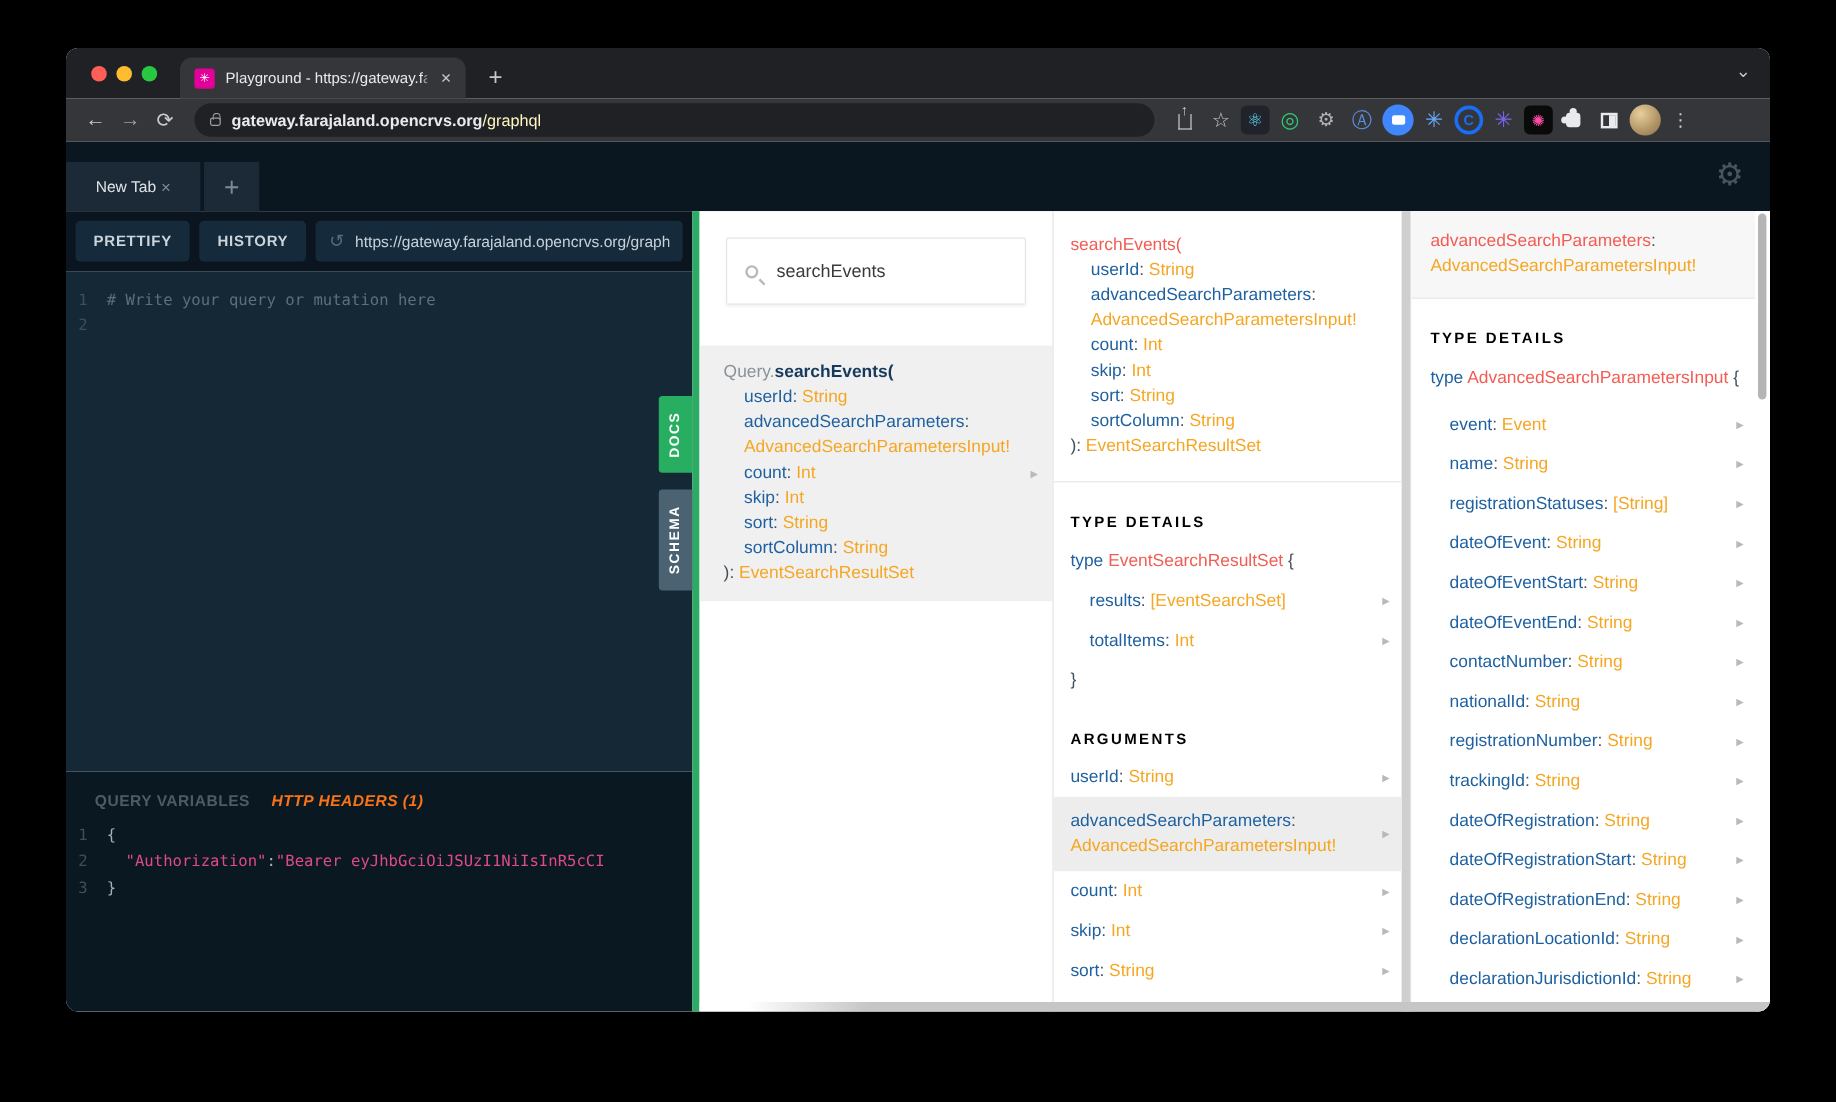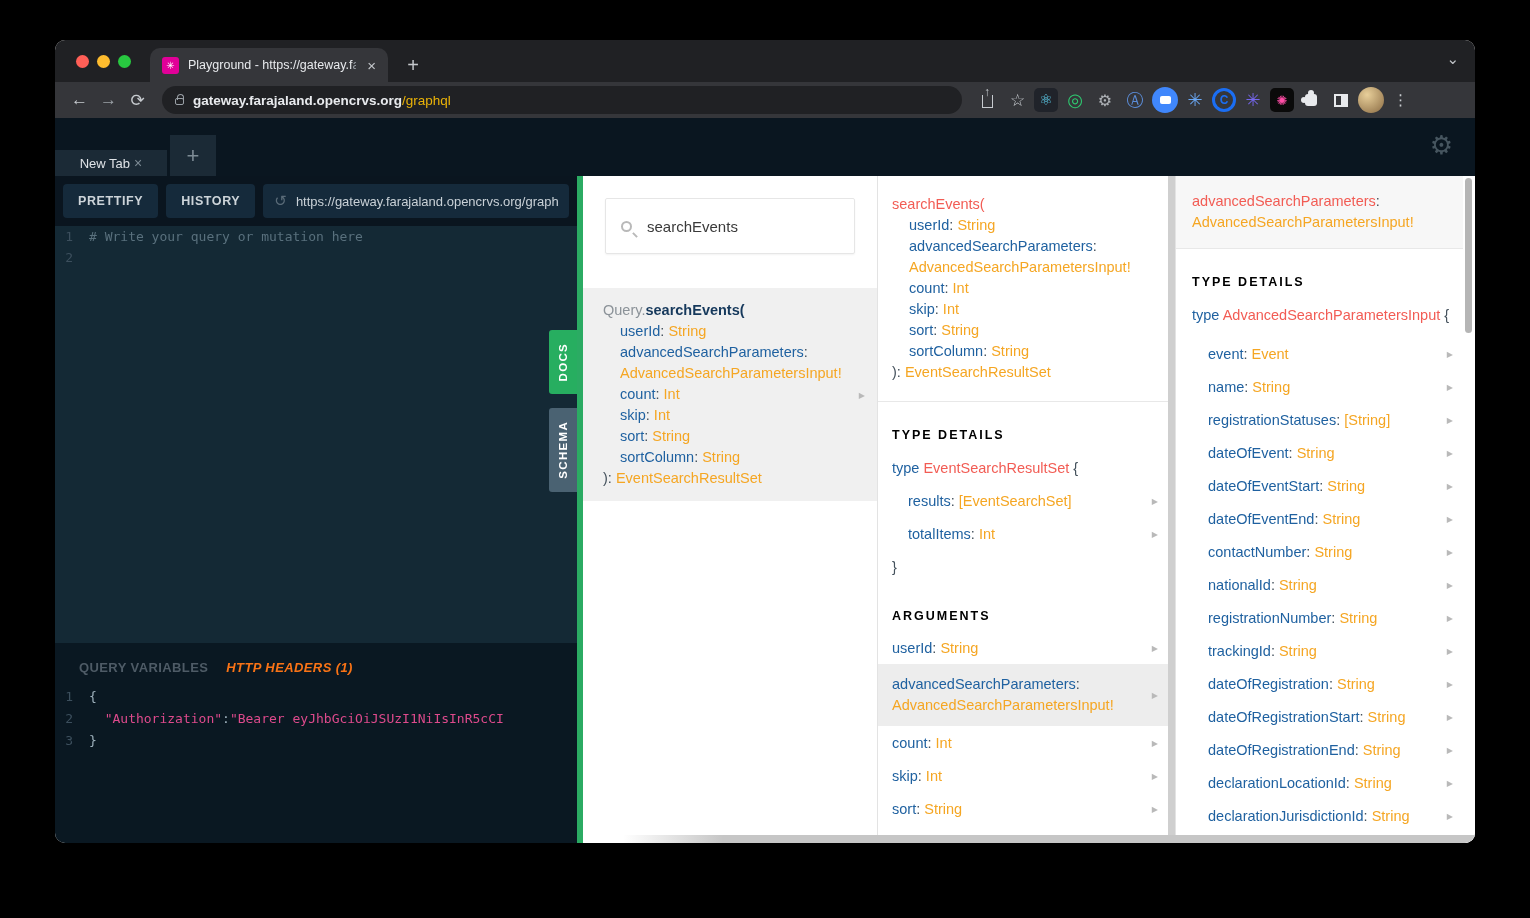--- a/index.html
+++ b/index.html
@@ -20,21 +20,21 @@
   .strip-chevron{position:absolute;right:16px;top:10px;color:#c4c7cb;font-size:15px;}
 
   
   .toolbar{height:36px;background:#35363a;display:flex;align-items:center;padding:0 10px;flex:0 0 auto;}
   .navbtn{width:29px;height:29px;display:flex;align-items:center;justify-content:center;color:#c7cbcf;font-size:17px;border-radius:50%;}
   .navbtn.fwd{color:#9ba1a6;}
   .urlpill{width:800px;height:28px;border-radius:14px;background:#202124;margin:0 10px;display:flex;align-items:center;padding:0 13px;gap:9px;}
   .lock{width:9px;height:7px;border:1.5px solid #9aa0a6;border-radius:2px;position:relative;margin-top:3px;}
   .lock::before{content:"";position:absolute;top:-5px;left:1px;width:5px;height:5px;border:1.5px solid #9aa0a6;border-bottom:none;border-radius:4px 4px 0 0;}
   .url{font-size:13.5px;color:#e8eaed;white-space:nowrap;font-weight:600;}
-  .url .path{color:#eab308;font-weight:400;}
+  .url .path{color:#fef9c3;font-weight:400;}
   .tool-icons{display:flex;align-items:center;gap:3px;margin-left:2px;}
   .ticon{width:27px;height:27px;display:flex;align-items:center;justify-content:center;color:#c7cbcf;}
   .share-g{width:11px;height:13px;border:1.5px solid #c7cbcf;border-top:none;position:relative;margin-top:3px;}
   .share-g::before{content:"↑";position:absolute;top:-10px;left:1px;font-size:12px;color:#c7cbcf;}
   .star{font-size:17px;}
   .ext{width:26px;height:26px;border-radius:50%;display:flex;align-items:center;justify-content:center;font-size:14px;}
   .ext .g{display:flex;align-items:center;justify-content:center;}
   .ext-react{border-radius:5px;background:#20232a;color:#61dafb;width:24px;height:24px;font-size:15px;}
   .ext-target{color:#2ecc71;font-size:18px;}
   .ext-gear{color:#aeb2b6;font-size:16px;}
@@ -47,34 +47,34 @@
   .ext-black{border-radius:5px;background:#0a0a0a;color:#ff4da6;width:24px;height:24px;font-size:13px;}
   .ext-puzzle .g{width:12px;height:12px;background:#e8eaed;border-radius:3px;position:relative;}
   .ext-puzzle .g::before{content:"";position:absolute;top:-4px;left:3px;width:6px;height:6px;border-radius:50%;background:#e8eaed;}
   .ext-puzzle .g::after{content:"";position:absolute;left:-4px;top:3px;width:6px;height:6px;border-radius:50%;background:#e8eaed;}
   .ext-panel .g{width:14px;height:13px;border:2px solid #e8eaed;background:linear-gradient(to right,transparent 50%,#e8eaed 50%);}
   .ext-avatar{background:radial-gradient(circle at 35% 30%,#e8cf9a,#8a6b43);}
   .kebab{font-size:15px;}
 
   
   .pg-header{height:58px;background:#0a1620;position:relative;display:flex;align-items:flex-end;flex:0 0 auto;}
-  .pg-tab{width:112px;height:26px;background:#1b2a36;display:flex;align-items:center;justify-content:center;gap:4px;color:#dfe3e7;font-size:13px;}
+  .pg-tab{width:112px;height:41px;background:#1b2a36;display:flex;align-items:center;justify-content:center;gap:4px;color:#dfe3e7;font-size:13px;}
   .pg-tab .x{color:#7d8b95;font-size:14px;}
   .pg-plustab{width:46px;height:41px;background:#1b2a36;margin-left:3px;display:flex;align-items:center;justify-content:center;color:#7d8b95;font-size:22px;font-weight:300;}
   .pg-gear{position:absolute;right:22px;top:12px;color:#46555f;font-size:26px;}
 
   
   .pg-main{flex:1;display:flex;position:relative;min-height:0;}
   .editor-col{width:522px;display:flex;flex-direction:column;min-width:0;}
   .ed-topbar{height:50px;background:#0a151f;display:flex;align-items:center;padding:0 8px;gap:8px;flex:0 0 auto;}
   .pbtn{background:#152a3b;color:#cdd4d9;font-size:12.5px;font-weight:600;letter-spacing:.6px;padding:10px 15px;border-radius:4px;border:none;font-family:inherit;}
   .endpoint{flex:1;background:#152a3b;border-radius:4px;height:34px;display:flex;align-items:center;padding:0 11px;gap:9px;min-width:0;}
   .endpoint .refresh{color:#5a6b78;font-size:15px;}
   .endpoint .ep-text{color:#c9d1d7;font-size:13px;white-space:nowrap;overflow:hidden;}
-  .ed-query{flex:1;background:#142935;font-family:"DejaVu Sans Mono","Liberation Mono",monospace;font-size:13px;line-height:21px;}
+  .ed-query{flex:1;background:#142935;padding-top:14px;font-family:"DejaVu Sans Mono","Liberation Mono",monospace;font-size:13px;line-height:21px;}
   .ed-vars{height:200px;background:#0a1822;padding-top:14px;flex:0 0 auto;font-family:"DejaVu Sans Mono","Liberation Mono",monospace;font-size:13px;line-height:22px;}
   .vars-tabs{padding-left:24px;display:flex;gap:18px;font-family:"Liberation Sans",sans-serif;margin-bottom:7px;}
   .vtab{font-size:13px;font-weight:700;letter-spacing:.4px;}
   .vtab.inactive{color:#4e5b66;}
   .vtab.active{color:#f97316;font-style:italic;}
   .dl{white-space:pre;}
   .ln{color:#3c4f5d;display:inline-block;width:34px;text-align:right;padding-right:16px;}
   .tk-com{color:#59707d;}
   .tk-str{color:#de4a8c;}
   .tk-pn{color:#9fb2bd;}

